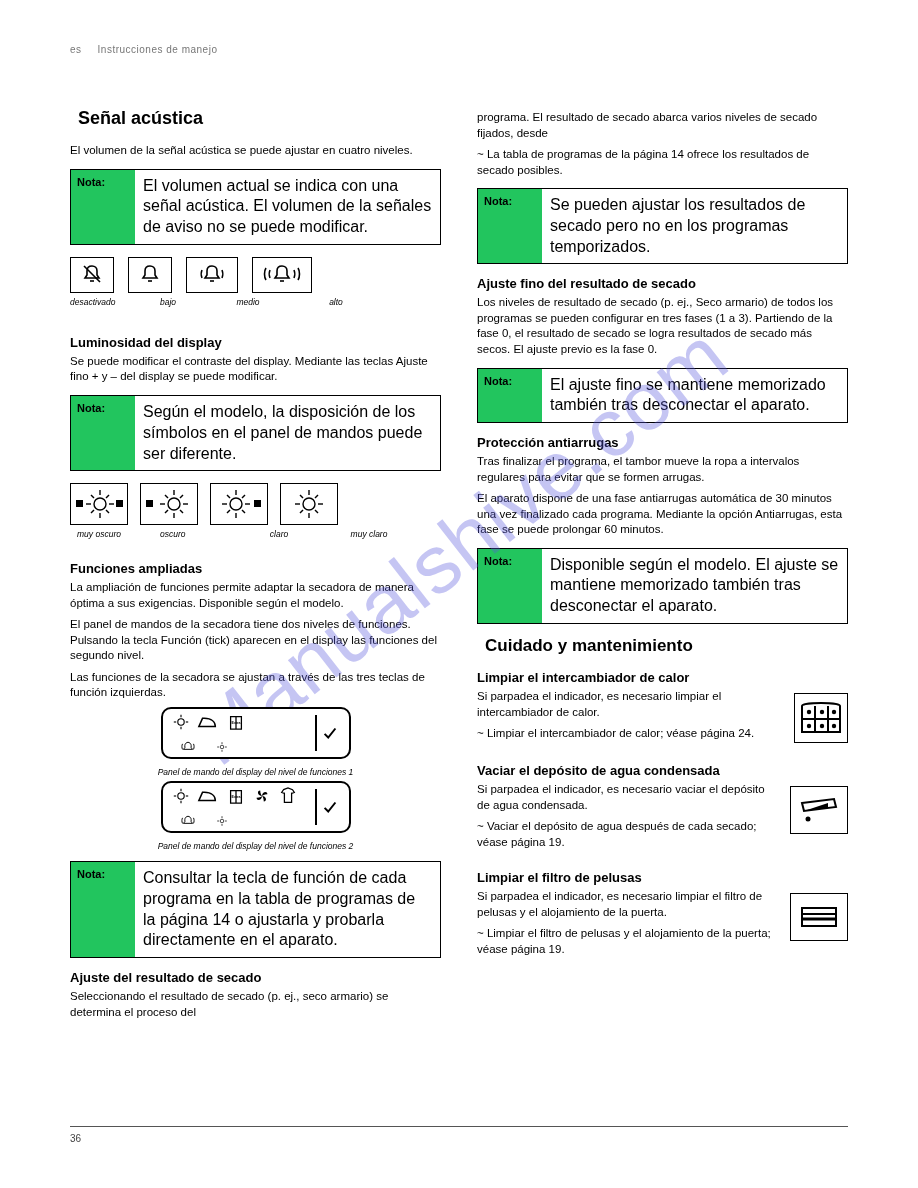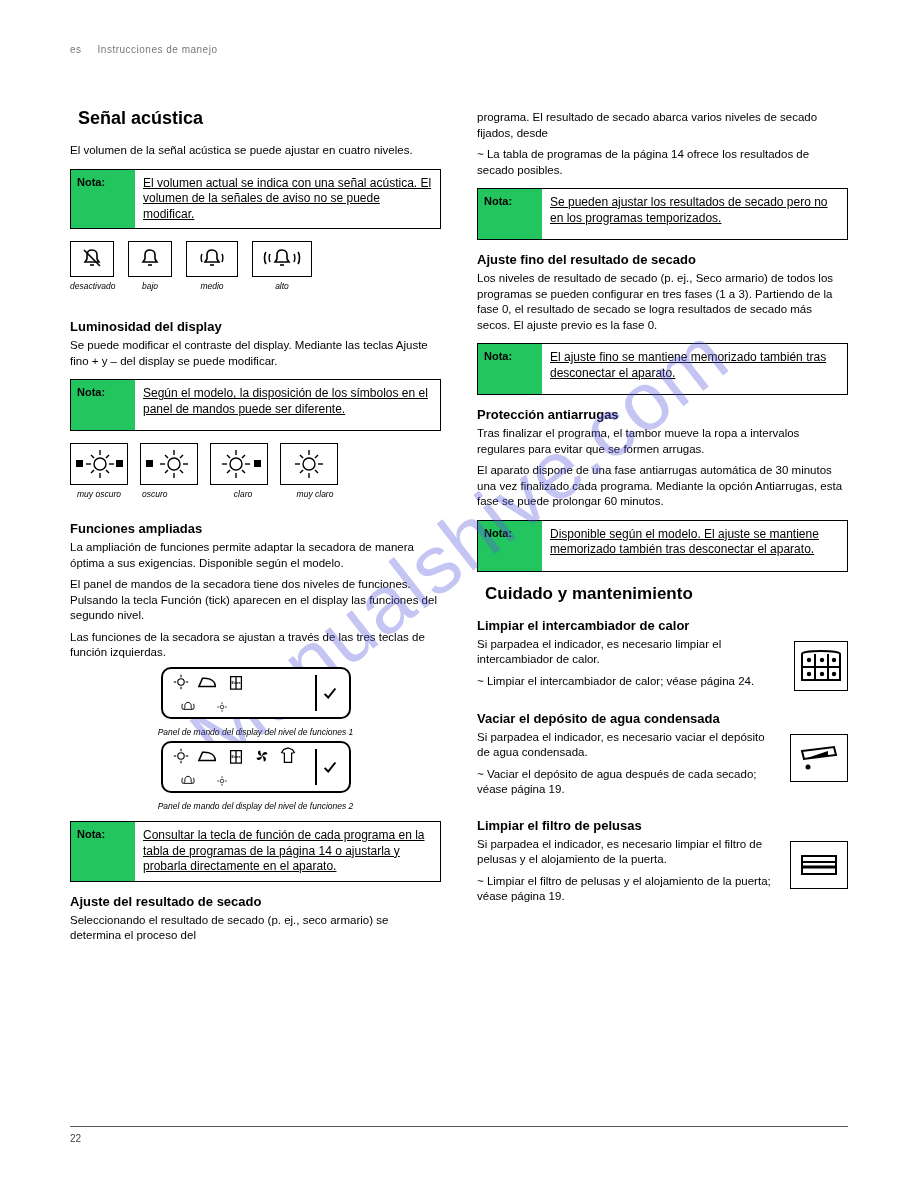--- a/index.html
+++ b/index.html
@@ -57,41 +57,40 @@
     width: 64px;
     background: #22c55e;
     font-weight: bold;
     font-size: 11px;
     padding: 6px 6px;
     display: flex;
     align-items: flex-start;
   }
   .notebox .txt {
     flex: 1;
-    font-size: 12px;
+    font-size: 16px;
     padding: 6px 8px;
     line-height: 1.3;
-    text-decoration: underline;
   }
   .icon-row { display: flex; gap: 14px; margin: 10px 0 4px; align-items: center; }
   .icon-box {
     width: 44px; height: 36px;
     border: 1px solid #000;
     display: flex; align-items: center; justify-content: center;
   }
   .icon-box.wide { width: 52px; }
   .icon-box.last { width: 60px; }
   .sun-row { display: flex; gap: 12px; margin: 10px 0 4px; align-items: center;}
   .sun-box {
     width: 58px; height: 42px;
     border: 1px solid #000;
     display: flex; align-items: center; justify-content: center; gap: 2px;
     position: relative;
   }
-  .caption-row { display: flex; gap: 14px; font-size: 8.5px; font-style: italic; margin-top: 2px;}
+  .caption-row { display: flex; gap: 32px; font-size: 8.5px; font-style: italic; margin-top: 2px;}
   .caption-row span { display: inline-block; }
   .panel-img {
     width: 190px; height: 52px;
     border: 2px solid #000;
     border-radius: 10px;
     background: #fff;
     margin: 4px auto 8px;
     display: flex; align-items: center; justify-content: center;
     position: relative;
   }
@@ -457,15 +456,15 @@
             <path d="M30 6 L38 6 L38 24" fill="none" stroke="#000" stroke-width="2"></path>
           </svg>
       </div>
       <div class="body">Si parpadea el indicador, es necesario limpiar el filtro de pelusas y el alojamiento de la puerta.</div>
       <div class="body">~ Limpiar el filtro de pelusas y el alojamiento de la puerta; véase página 19.</div>
     </div>
   </div>
 </div>
 
 <div class="footer">
-  <span>22</span>
+  <span>36</span>
   <span></span>
 </div>
 
 </body></html>

